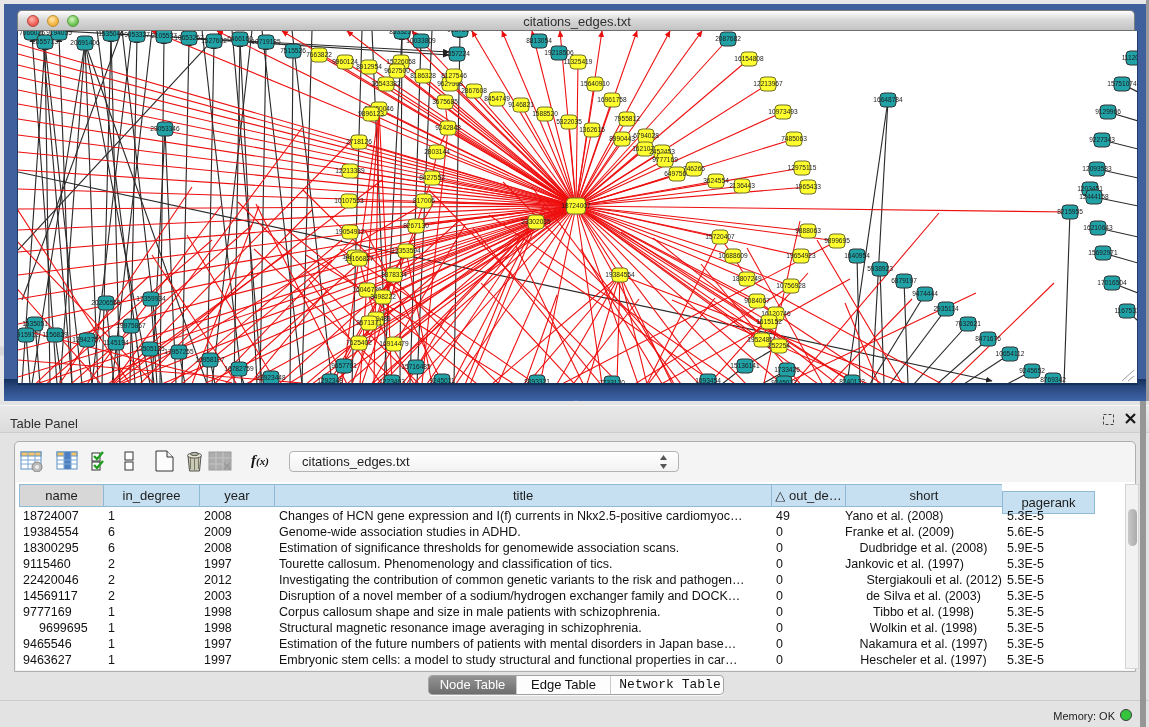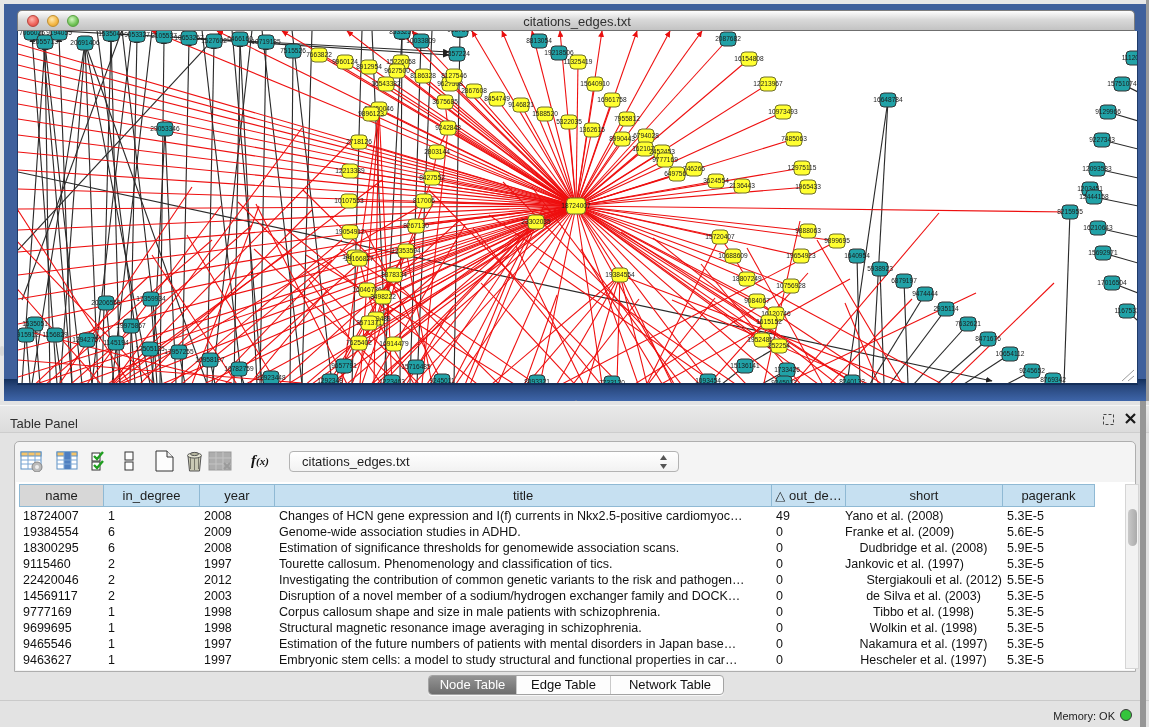--- a/index.html
+++ b/index.html
@@ -725,21 +725,21 @@
   </div>
   <div class="abs" style="left:1px;top:40px;width:1119px;height:188px;background:#fff;"></div>
       <div class="abs" id="tbl">
         <div class="abs hrow" style="left:0;top:0;width:1080px;">
           <div class="hcell" style="left:0px;width:84px;background:#d7d7d7;">name</div>
           <div class="hcell" style="left:84px;width:96px;">in_degree</div>
           <div class="hcell" style="left:180px;width:75px;">year</div>
           <div class="hcell" style="left:255px;width:497px;">title</div>
           <div class="hcell" style="left:752px;width:74px;">△ out_de…</div>
           <div class="hcell" style="left:826px;width:157px;">short</div>
-          <div class="hcell" style="left:983px;width:93px;border-right:1px solid #8fb9d4;">pagerank</div>
+          <div class="hcell" style="left:983px;width:93px;border-right:1px solid #8fb9d4;margin-top:7px;">pagerank</div>
         </div>
         <div class="drow" style="left:0;top:25px;">
           <span class="dc" style="left:4px">18724007</span>
           <span class="dc" style="left:89px">1</span>
           <span class="dc" style="left:185px">2008</span>
           <span class="dc" style="left:260px">Changes of HCN gene expression and I(f) currents in Nkx2.5-positive cardiomyoc…</span>
           <span class="dc" style="left:757px">49</span>
           <span class="dc" style="left:826px;width:157px;">Yano et al. (2008)</span>
           <span class="dc" style="left:988px">5.3E-5</span>
         </div>
@@ -791,21 +791,21 @@
         <div class="drow" style="left:0;top:121px;">
           <span class="dc" style="left:4px">9777169</span>
           <span class="dc" style="left:89px">1</span>
           <span class="dc" style="left:185px">1998</span>
           <span class="dc" style="left:260px">Corpus callosum shape and size in male patients with schizophrenia.</span>
           <span class="dc" style="left:757px">0</span>
           <span class="dc" style="left:826px;width:157px;text-align:center;">Tibbo et al. (1998)</span>
           <span class="dc" style="left:988px">5.3E-5</span>
         </div>
         <div class="drow" style="left:0;top:137px;">
-          <span class="dc" style="left:4px">9699695</span>
+          <span class="dc" style="left:20px">9699695</span>
           <span class="dc" style="left:89px">1</span>
           <span class="dc" style="left:185px">1998</span>
           <span class="dc" style="left:260px">Structural magnetic resonance image averaging in schizophrenia.</span>
           <span class="dc" style="left:757px">0</span>
           <span class="dc" style="left:826px;width:157px;text-align:center;">Wolkin et al. (1998)</span>
           <span class="dc" style="left:988px">5.3E-5</span>
         </div>
         <div class="drow" style="left:0;top:153px;">
           <span class="dc" style="left:4px">9465546</span>
           <span class="dc" style="left:89px">1</span>
@@ -825,19 +825,19 @@
           <span class="dc" style="left:988px">5.3E-5</span>
         </div>
       </div>
   <div class="abs" style="left:1110px;top:42px;width:14px;height:185px;background:#f2f2f2;border:1px solid #d5d5d5;box-sizing:border-box;">
         <div class="abs" style="left:1.5px;top:24px;width:9px;height:37px;background:linear-gradient(90deg,#c9c9c9,#ababab);border-radius:5px;"></div>
       </div>
  </div>
  <div class="abs" id="tabs">
    <div class="tab" style="left:0;width:87px;background:linear-gradient(#949494,#6d6d6d);color:#fff;border-radius:3px 0 0 3px;">Node Table</div>
    <div class="tab" style="left:87px;width:94px;border-left:1px solid #c9c9c9;">Edge Table</div>
-   <div class="tab" style="left:181px;width:119px;border-left:1px solid #c9c9c9;">Network Table</div>
+   <div class="tab" style="left:181px;width:119px;border-left:1px solid #c9c9c9;font-family:Liberation Mono, monospace;">Network Table</div>
  </div>
  <div class="abs" id="memline"></div>
  <div class="abs" id="mem">Memory: OK</div>
  <div class="abs" id="memdot"></div>
  <div class="abs" style="left:1140px;top:0;width:6px;height:326px;background:#969696;"></div>
 </div>
 
 </body></html>

